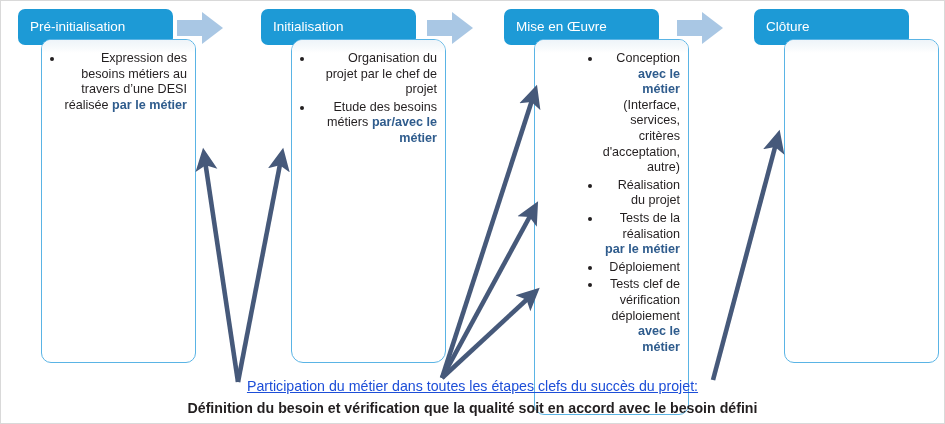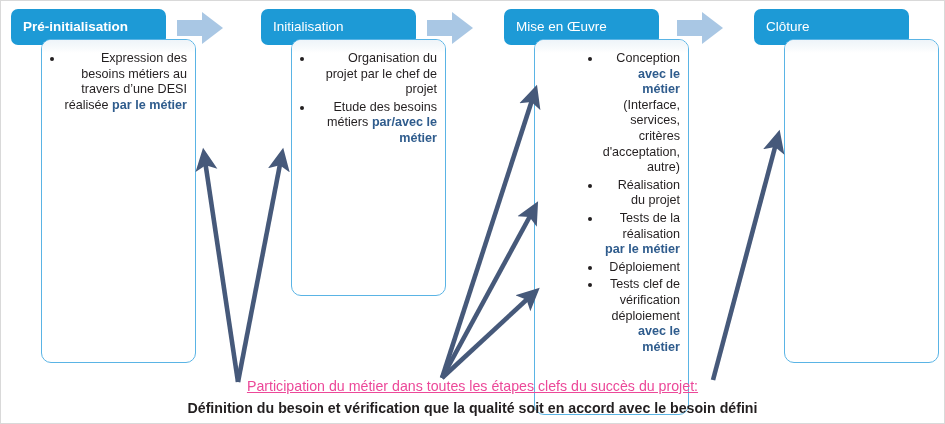--- a/index.html
+++ b/index.html
@@ -75,21 +75,21 @@
     position:absolute;left:0;top:0;width:945px;height:424px;
     z-index:5;pointer-events:none;
   }
 
   
   .cap-line1{
     position:absolute;
     left:0;right:0;top:377px;
     text-align:center;
     font-size:14.2px;
-    color:#ec4899;
+    color:#1d4ed8;
     z-index:6;
   }
   .cap-line1 span{ text-decoration:underline; }
   .cap-line2{
     position:absolute;
     left:0;right:0;top:399px;
     text-align:center;
     font-size:14.2px;
     font-weight:bold;
     color:#231f20;
@@ -110,30 +110,30 @@
     <svg width="46" height="34" viewBox="0 0 46 34" xmlns="http://www.w3.org/2000/svg">
       <polygon points="0,9 25,9 25,1 46,17 25,33 25,25 0,25" fill="#a9c7e4"></polygon>
     </svg>
   </div>
   <div class="chev" style="left:676px;top:10px;">
     <svg width="46" height="34" viewBox="0 0 46 34" xmlns="http://www.w3.org/2000/svg">
       <polygon points="0,9 25,9 25,1 46,17 25,33 25,25 0,25" fill="#a9c7e4"></polygon>
     </svg>
   </div>
 
-  <div class="tab" style="left:10px;top:8px;font-weight:bold;">Pré-initialisation</div>
+  <div class="tab" style="left:17px;top:8px;">Pré-initialisation</div>
   <div class="body-box" style="left:40px;top:38px;height:324px;">
     <div class="cap"></div>
     <ul>
         <li><span>Expression des besoins métiers au travers d’une DESI réalisée </span><span class="hl">par le métier</span></li>
       </ul>
   </div>
 
   <div class="tab" style="left:260px;top:8px;">Initialisation</div>
-  <div class="body-box" style="left:290px;top:38px;height:257px;">
+  <div class="body-box" style="left:290px;top:38px;height:324px;border-radius:12px;">
     <div class="cap"></div>
     <ul>
         <li><span>Organisation du projet par le chef de projet</span></li>
         <li><span>Etude des besoins métiers </span><span class="hl">par/avec le métier</span></li>
       </ul>
   </div>
 
   <div class="tab" style="left:503px;top:8px;">Mise en Œuvre</div>
   <div class="body-box" style="left:533px;top:38px;height:376px;padding-left:45px;">
     <div class="cap"></div>

